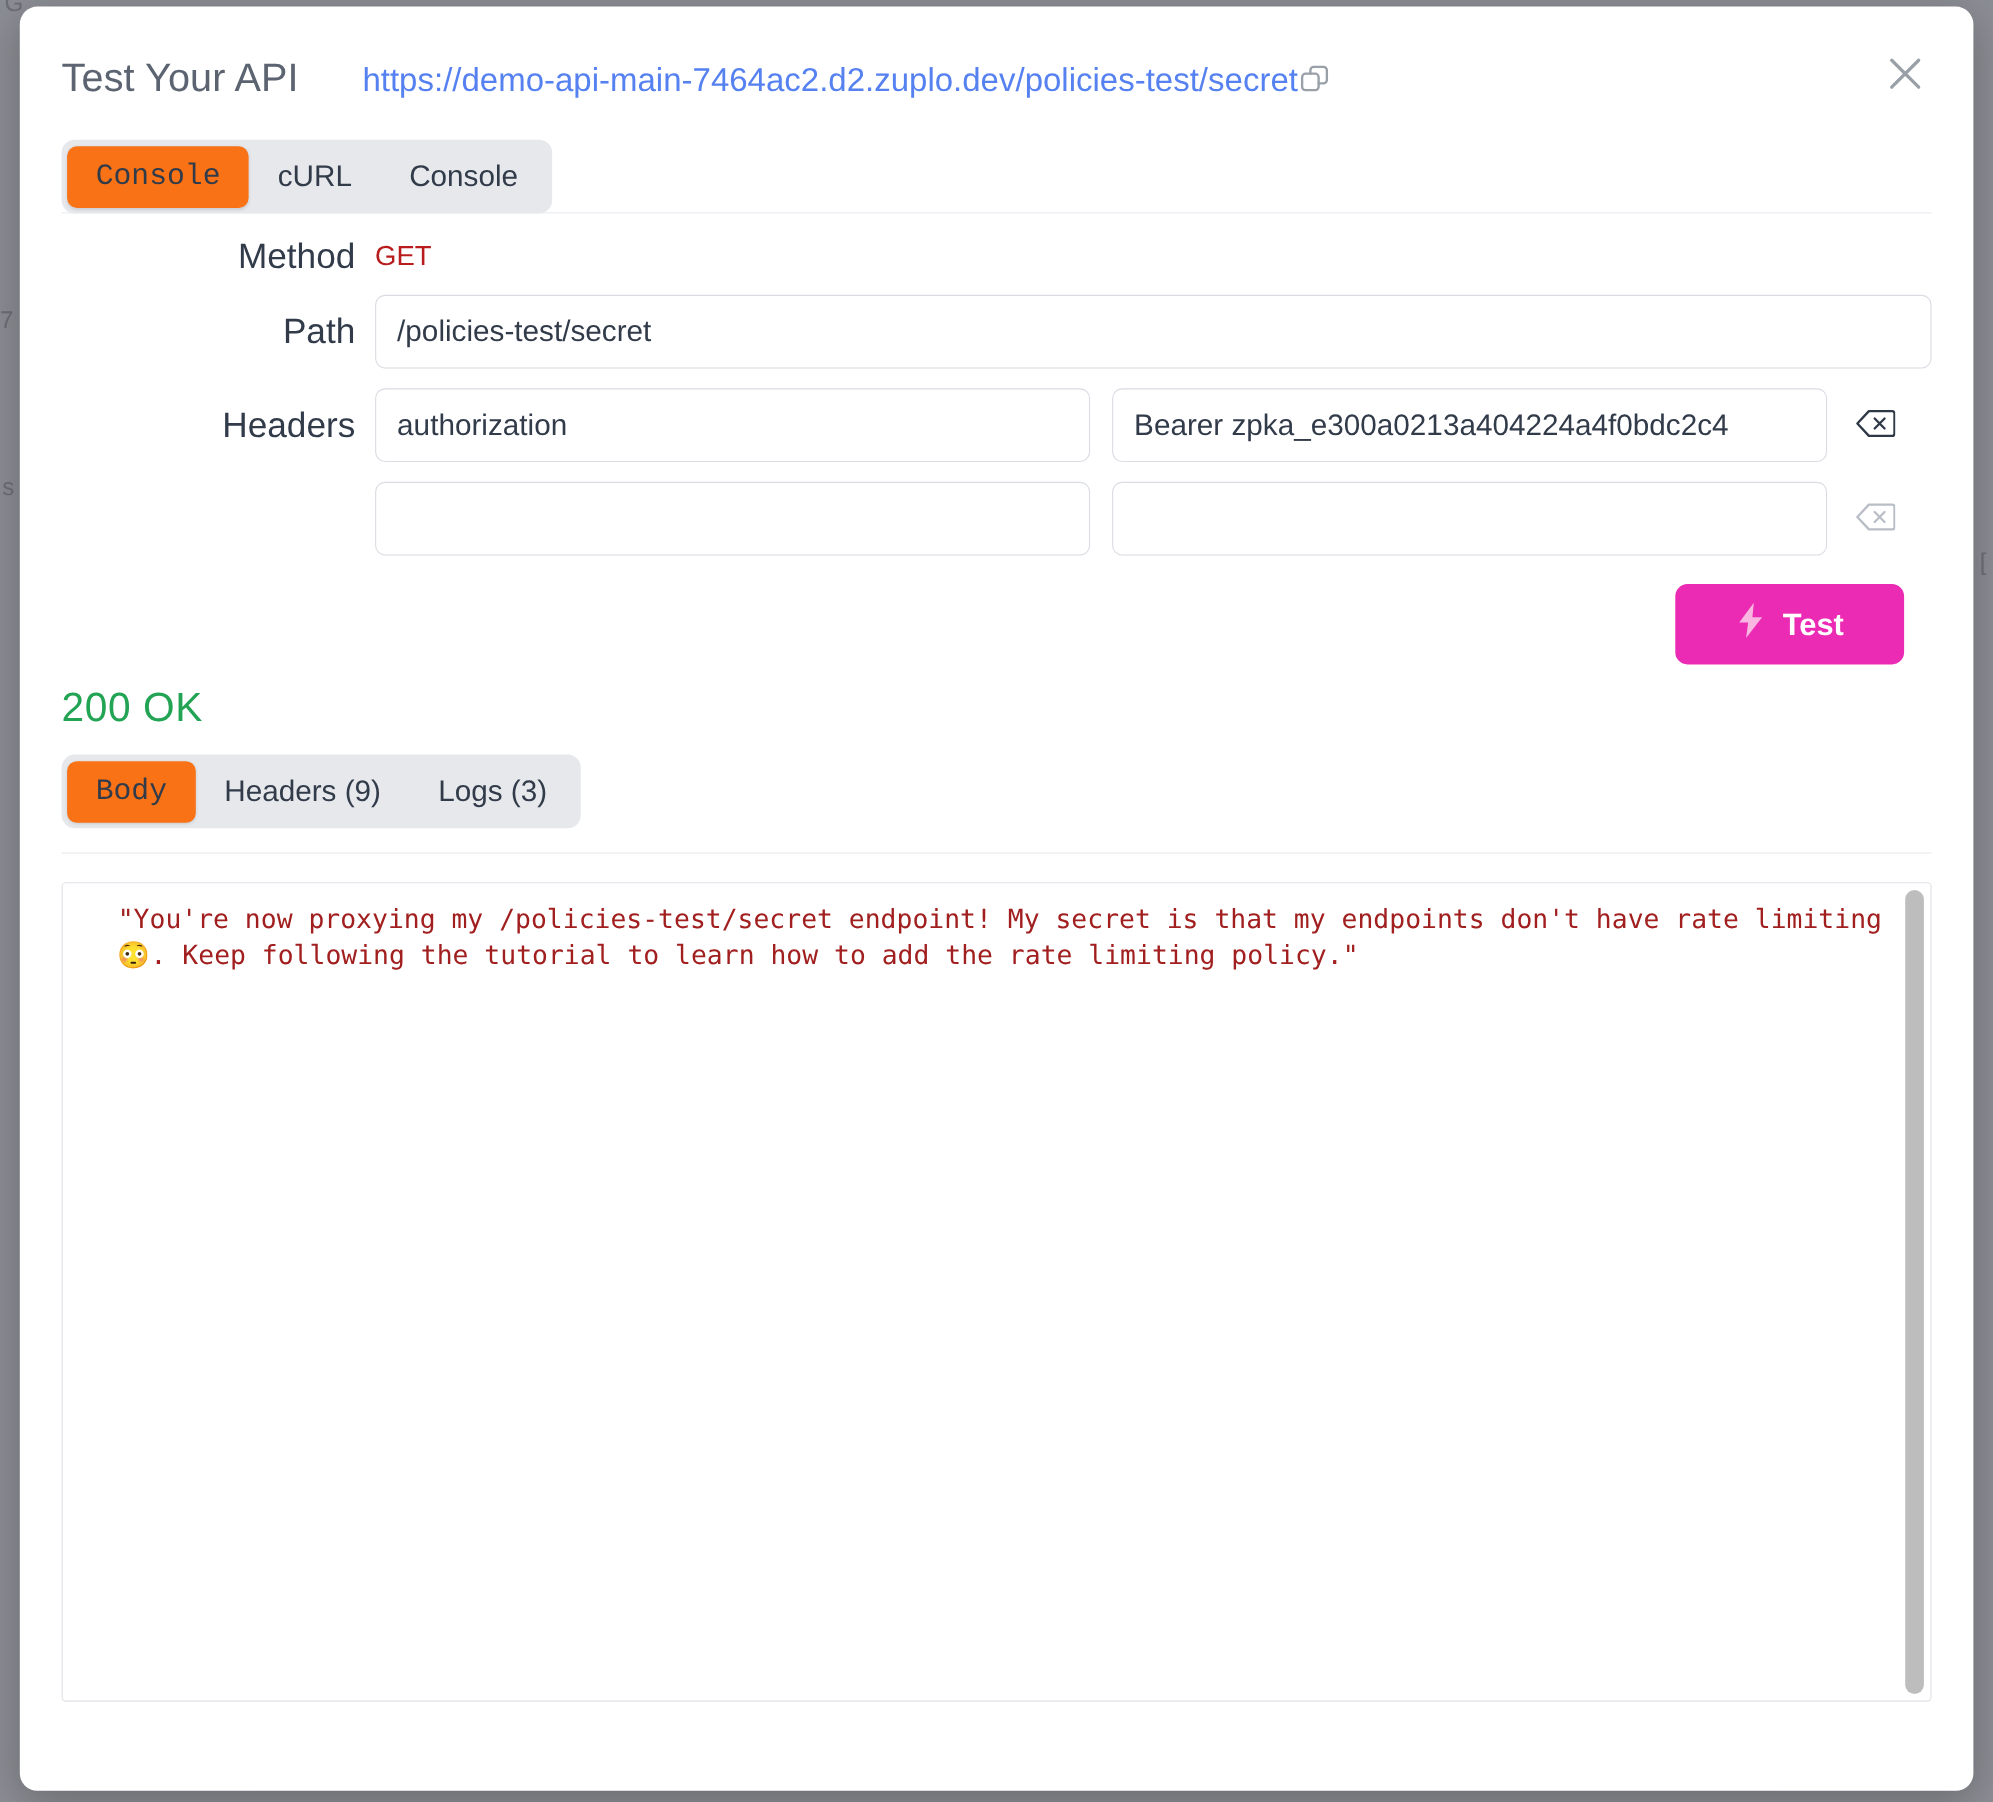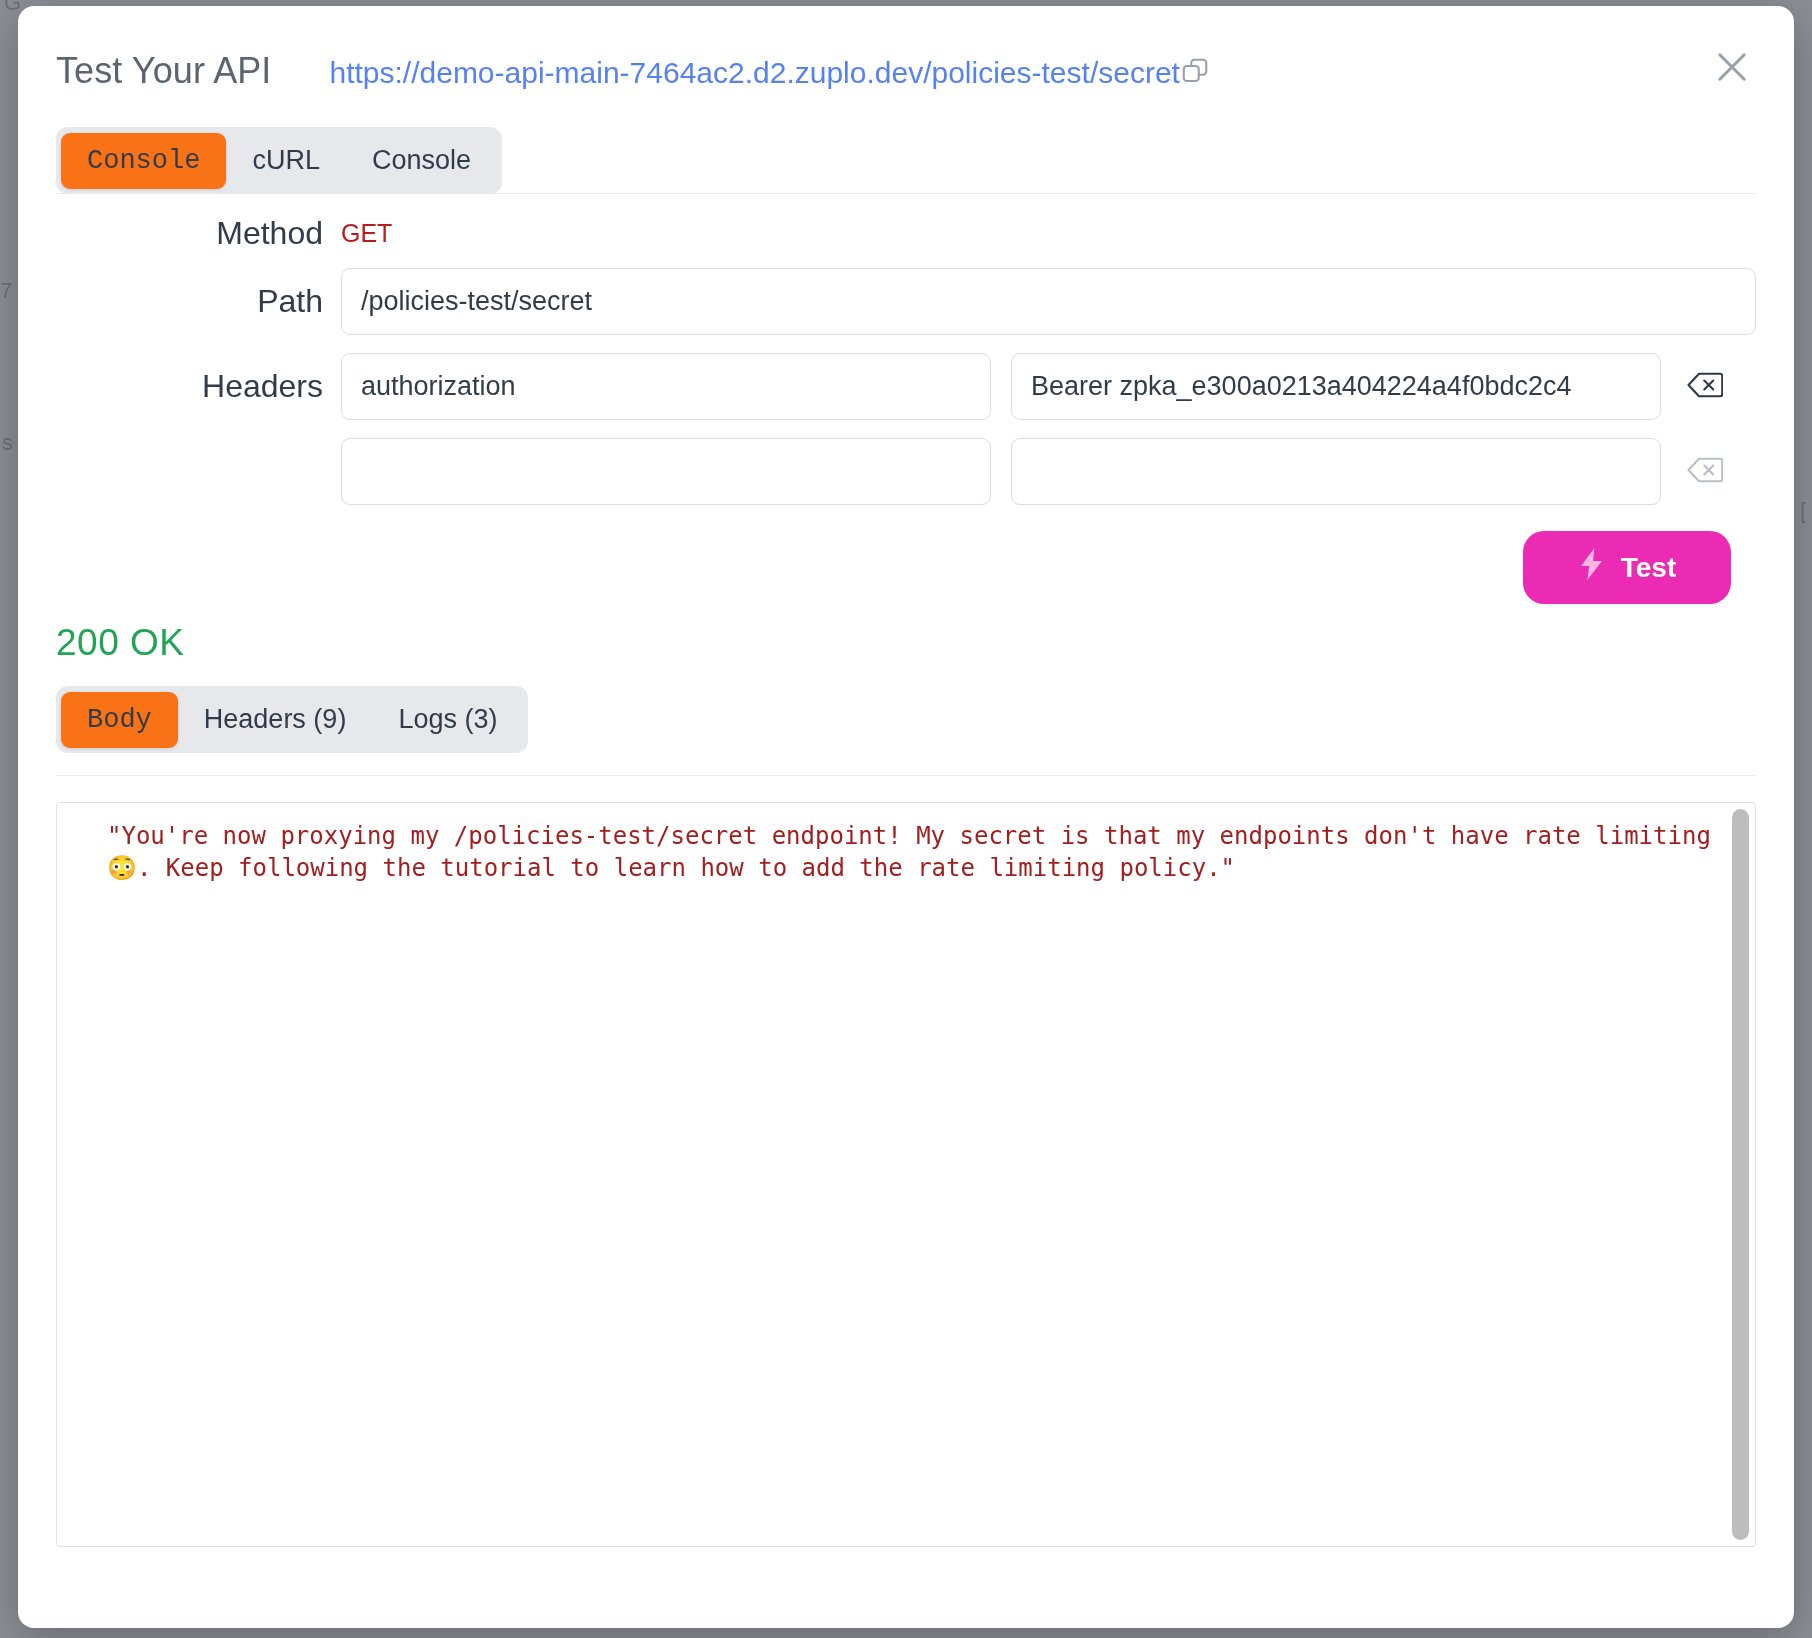--- a/index.html
+++ b/index.html
@@ -199,21 +199,21 @@
   .chk-lbl {
     font-size: 28px;
     color: #323b49;
     font-weight: 700;
   }
   .test-btn {
     margin-left: auto;
     margin-right: 25px;
     background: #ec2bb4;
     border: none;
-    border-radius: 21px;
+    border-radius: 11px;
     height: 73px;
     width: 208px;
     display: flex;
     align-items: center;
     justify-content: center;
     gap: 16px;
     cursor: pointer;
     color: #fff;
     font-family: "Liberation Sans", sans-serif;
     font-size: 28px;

